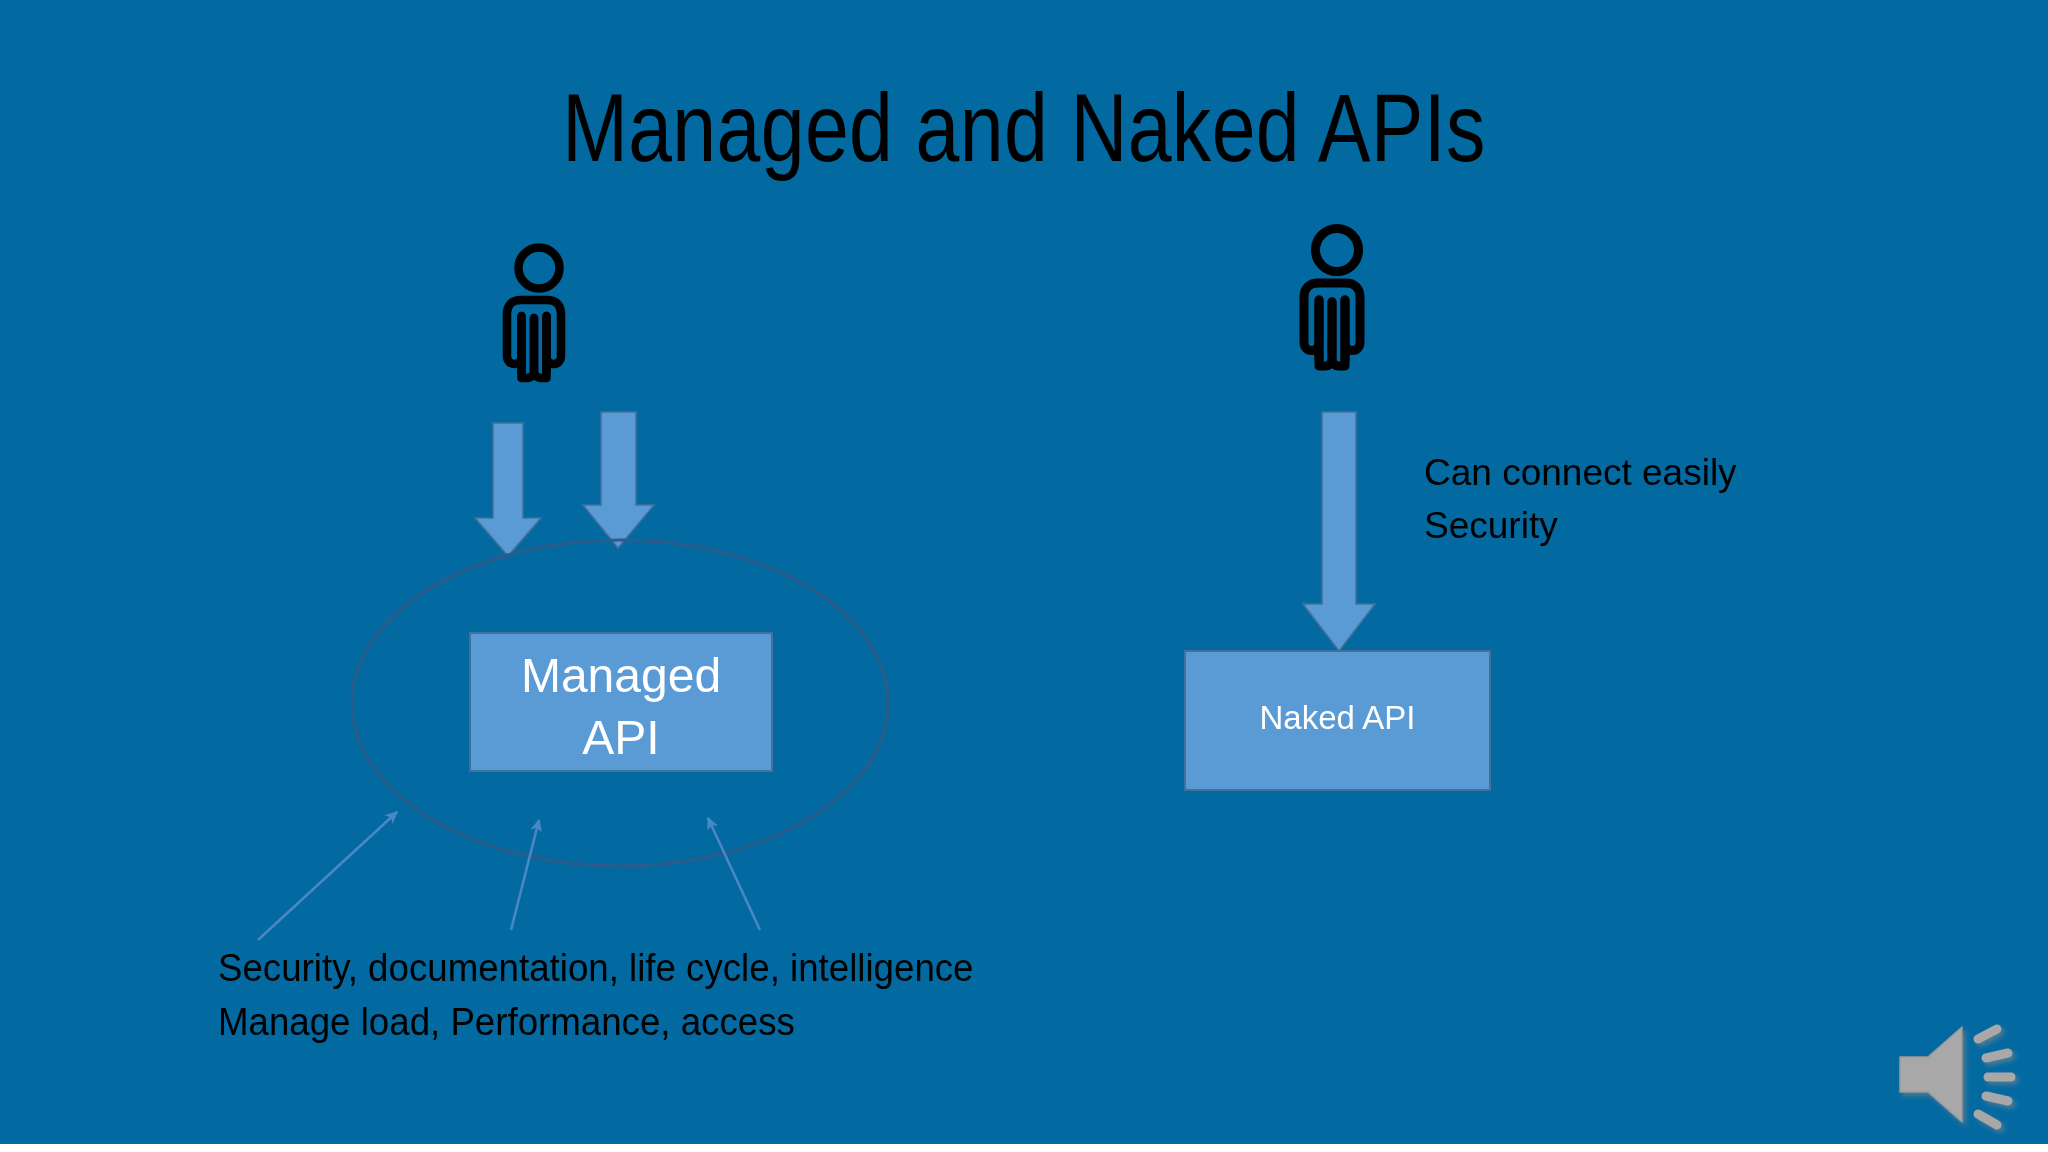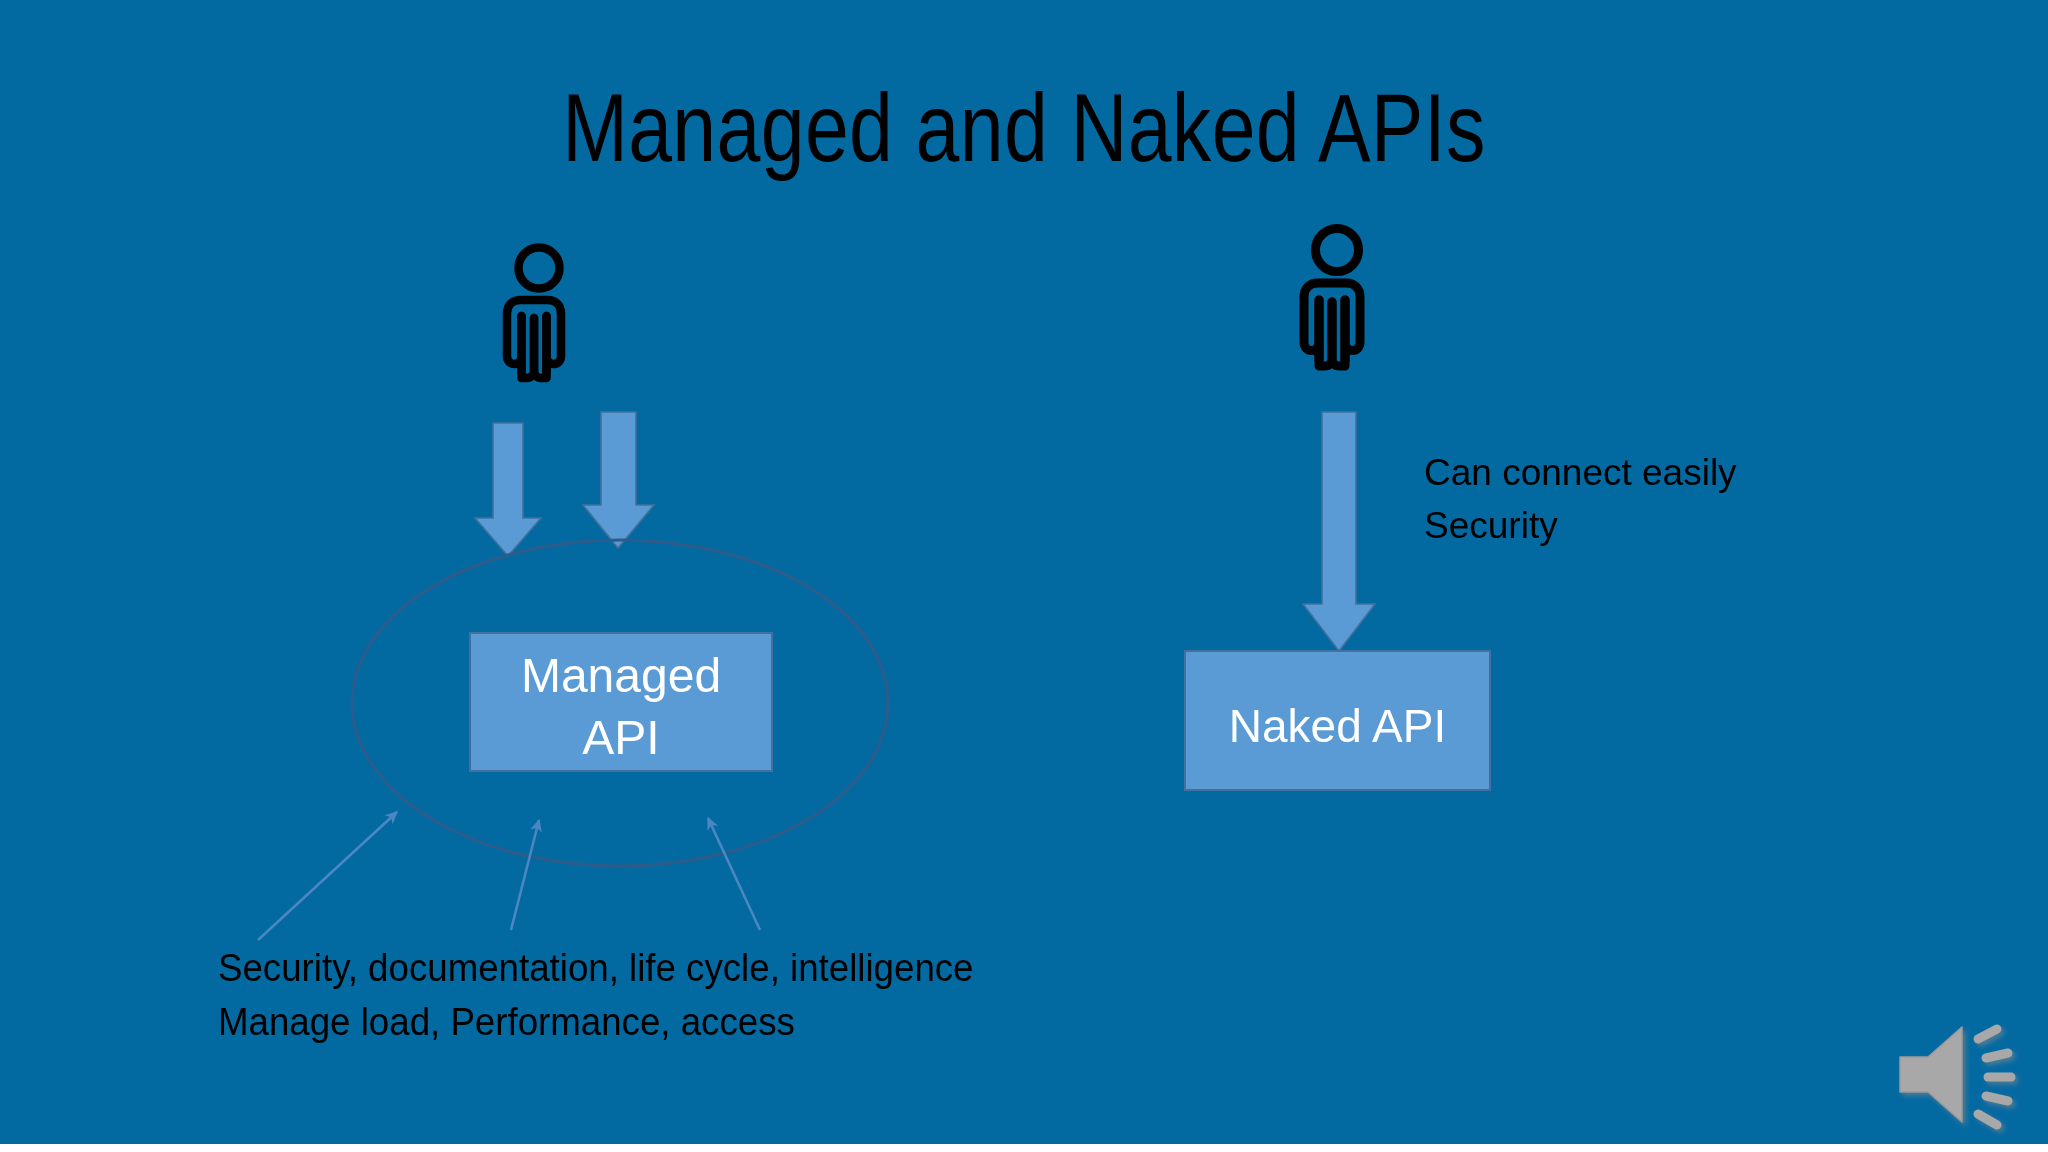--- a/index.html
+++ b/index.html
@@ -60,21 +60,21 @@
   #managed-api-label {
     left: 470px;
     top: 645px;
     width: 302px;
     font-size: 48px;
   }
   #naked-api-label {
     left: 1185px;
     top: 697px;
     width: 305px;
-    font-size: 46px;
+    font-size: 33px;
   }
 
   
   .free-text {
     position: absolute;
     color: #000000;
     font-family: "Liberation Sans", sans-serif;
     font-weight: 400;
     line-height: 1.42;
     white-space: pre-line;

